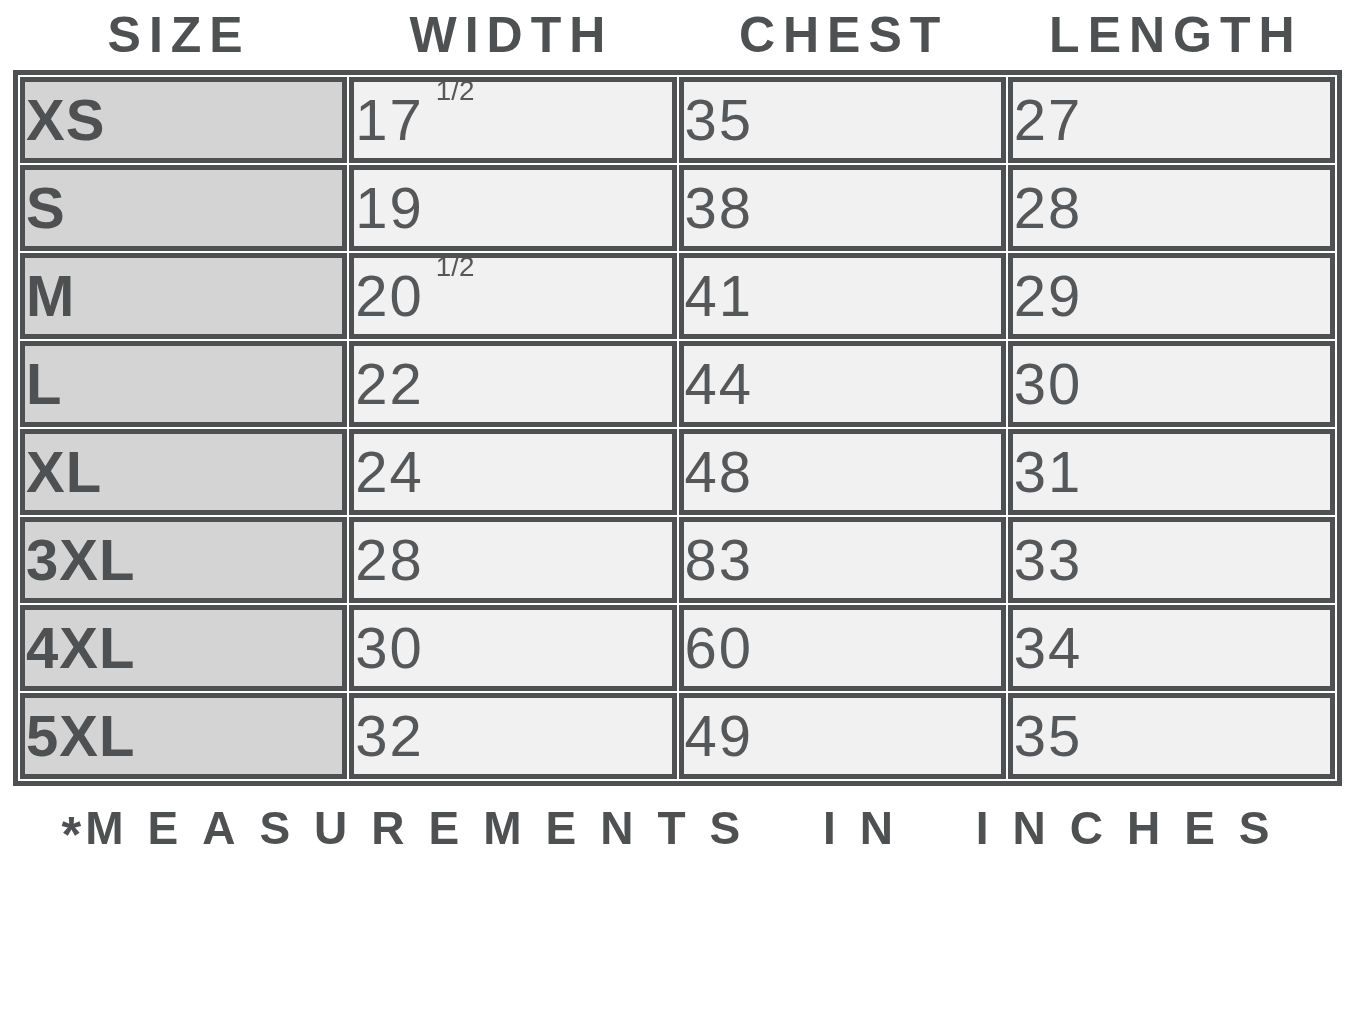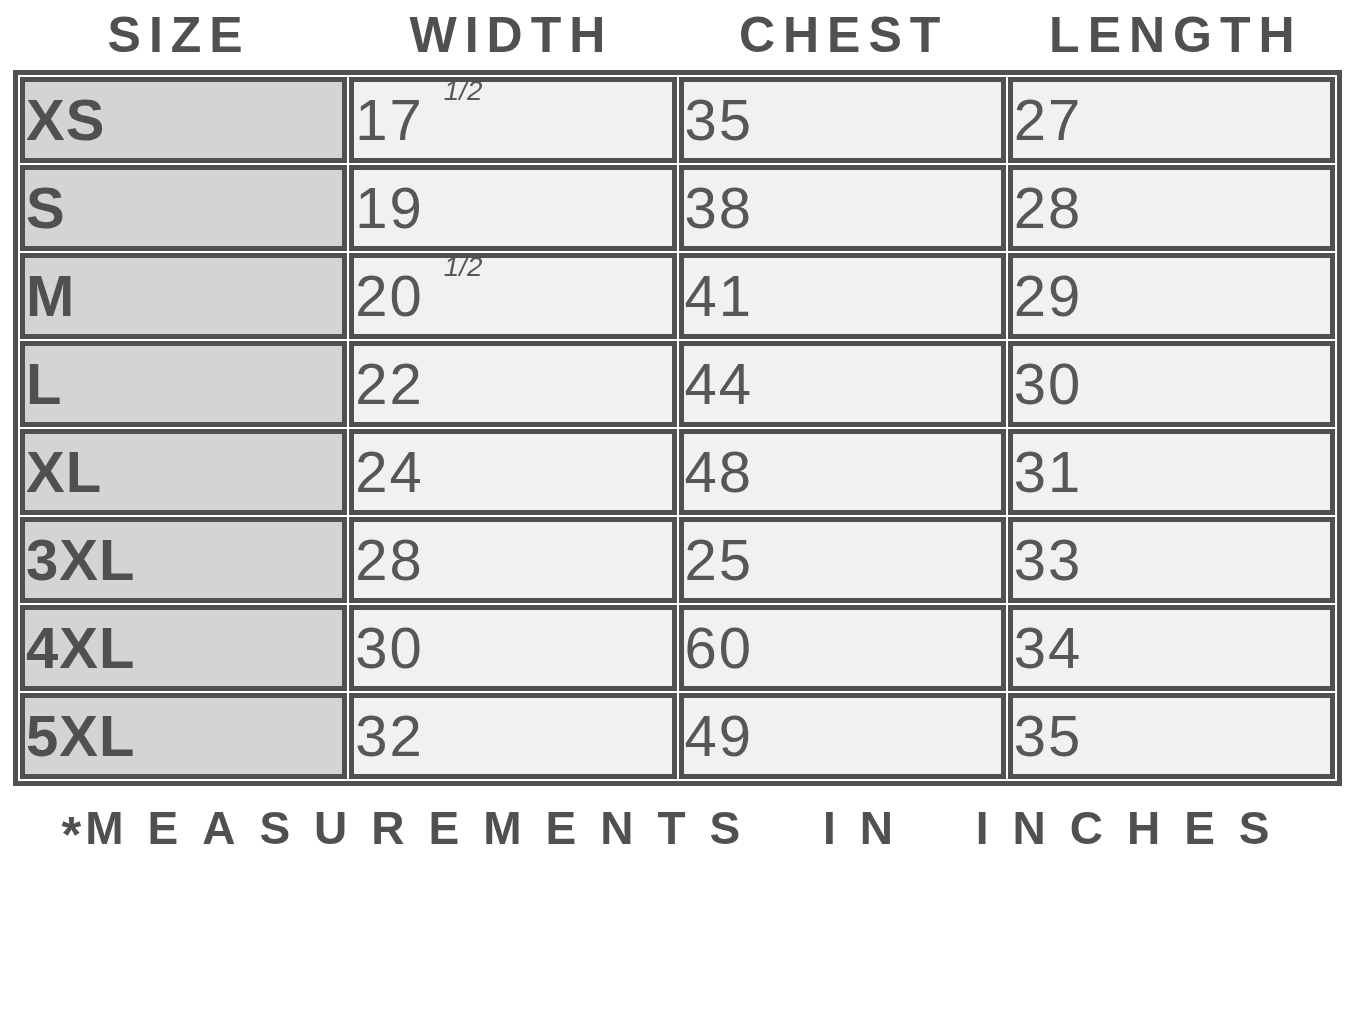--- a/index.html
+++ b/index.html
@@ -64,22 +64,21 @@
     font-weight: 400;
     letter-spacing: 2px;
     color: #565759;
   }
   sup.frac {
     font-size: 0.48em;
     line-height: 0;
     position: relative;
     top: -0.72em;
     letter-spacing: 0;
-    margin-left: 20px;
-    font-style: italic;
+    margin-left: 12px;
   }
   
   .footnote {
     margin-top: 10px;
     height: 64px;
     line-height: 64px;
     text-align: center;
     font-size: 46px;
     font-weight: 700;
     letter-spacing: 24px;
@@ -134,21 +133,21 @@
       </tr>
       <tr>
         <td class="size-cell">XL</td>
         <td class="val-cell">24</td>
         <td class="val-cell">48</td>
         <td class="val-cell">31</td>
       </tr>
       <tr>
         <td class="size-cell">3XL</td>
         <td class="val-cell">28</td>
-        <td class="val-cell">25</td>
+        <td class="val-cell">83</td>
         <td class="val-cell">33</td>
       </tr>
       <tr>
         <td class="size-cell">4XL</td>
         <td class="val-cell">30</td>
         <td class="val-cell">60</td>
         <td class="val-cell">34</td>
       </tr>
       <tr>
         <td class="size-cell">5XL</td>

